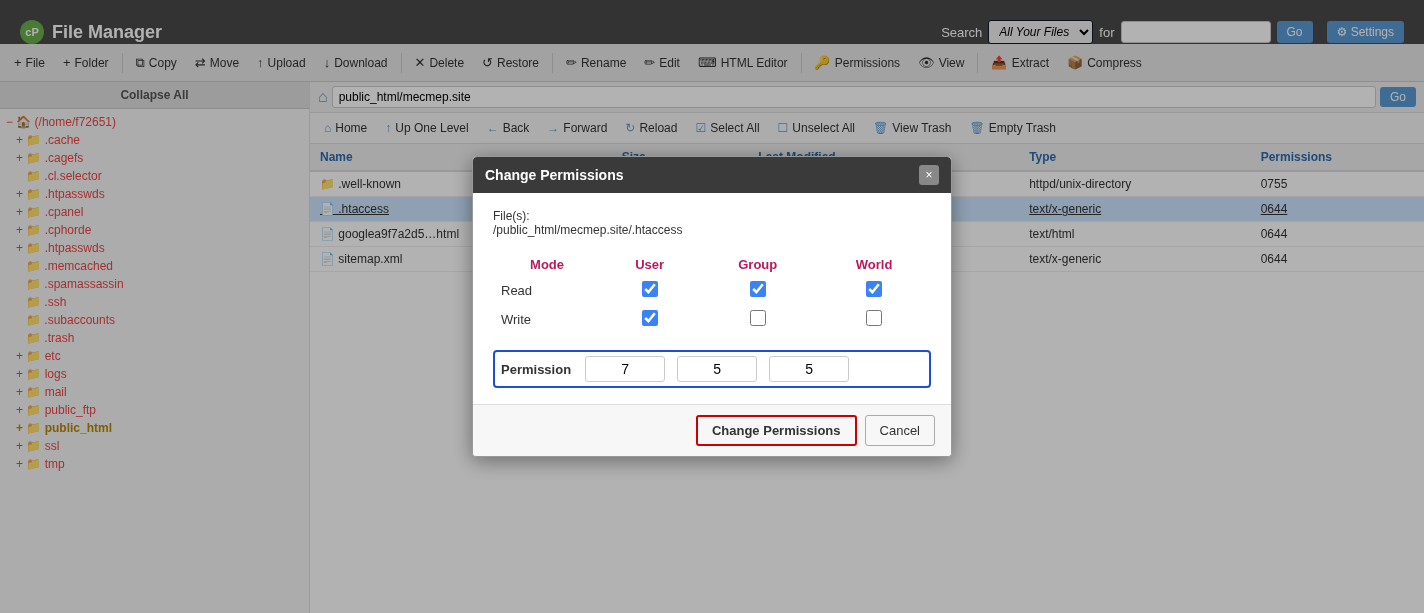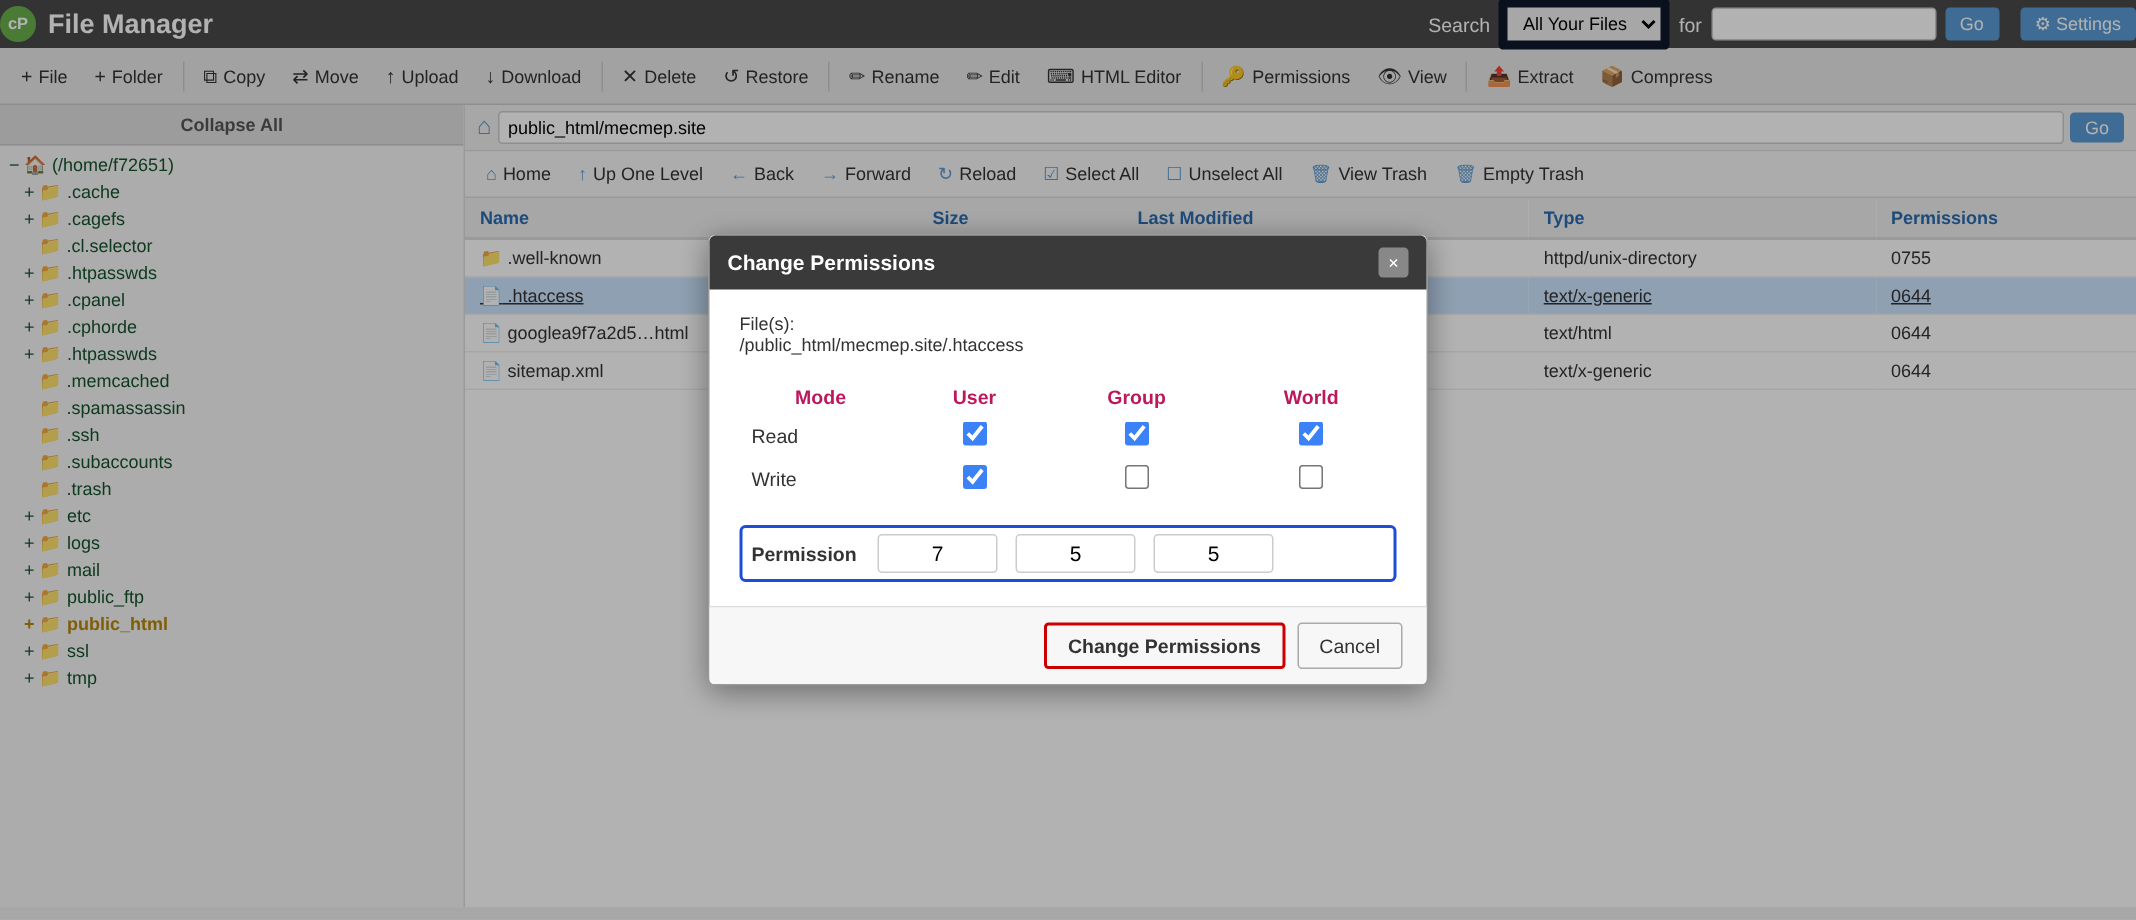--- a/index.html
+++ b/index.html
@@ -3,28 +3,28 @@
   <meta charset="utf-8">
   <style>
     * { box-sizing: border-box; margin: 0; padding: 0; }
     body { font-family: Arial, sans-serif; font-size: 13px; background: #f0f0f0; overflow: hidden; }
 
     
     .top-bar {
       background: #4a4a4a;
       color: white;
       display: flex;
-      align-items: center;
-      padding: 0 0;
-      height: 32px;
+      align-items: flex-end;
+      padding: 0 20px;
+      height: 44px;
     }
     .top-bar .logo { font-size: 18px; font-weight: bold; margin-right: 20px; display: flex; align-items: center; gap: 8px; }
     .top-bar .logo .cp-icon { background: #6ab04c; border-radius: 50%; width: 24px; height: 24px; display: flex; align-items: center; justify-content: center; font-size: 11px; font-weight: bold; }
     .search-area { margin-left: auto; display: flex; align-items: center; gap: 6px; color: white; font-size: 13px; }
-    .search-area select { padding: 3px 6px; font-size: 12px; border: 6px solid #0f172a; border-radius: 3px; }
+    .search-area select { padding: 3px 6px; font-size: 12px; border: 1px solid #0f172a; border-radius: 3px; font-style: italic; }
     .search-area input { padding: 3px 6px; font-size: 12px; border: 1px solid #ccc; border-radius: 3px; width: 150px; }
     .search-area button { background: #5b9bd5; color: white; border: none; padding: 4px 10px; border-radius: 3px; cursor: pointer; font-size: 12px; }
     .settings-btn { background: #5a5a5a; color: white; border: 1px solid #777; padding: 4px 10px; border-radius: 3px; cursor: pointer; font-size: 12px; margin-left: 8px; }
 
     
     .toolbar {
       background: #e8e8e8;
       border-bottom: 1px solid #ccc;
       display: flex;
       align-items: center;
@@ -70,21 +70,21 @@
       cursor: pointer;
       text-align: center;
       font-weight: bold;
       color: #555;
     }
     .tree-item {
       padding: 2px 6px 2px 0;
       cursor: pointer;
       white-space: nowrap;
       font-size: 12px;
-      color: #14532d;
+      color: #ef4444;
       display: flex;
       align-items: center;
     }
     .tree-item.bold { font-weight: bold; color: #b8860b; }
 
     
     .right-panel {
       flex: 1;
       display: flex;
       flex-direction: column;

